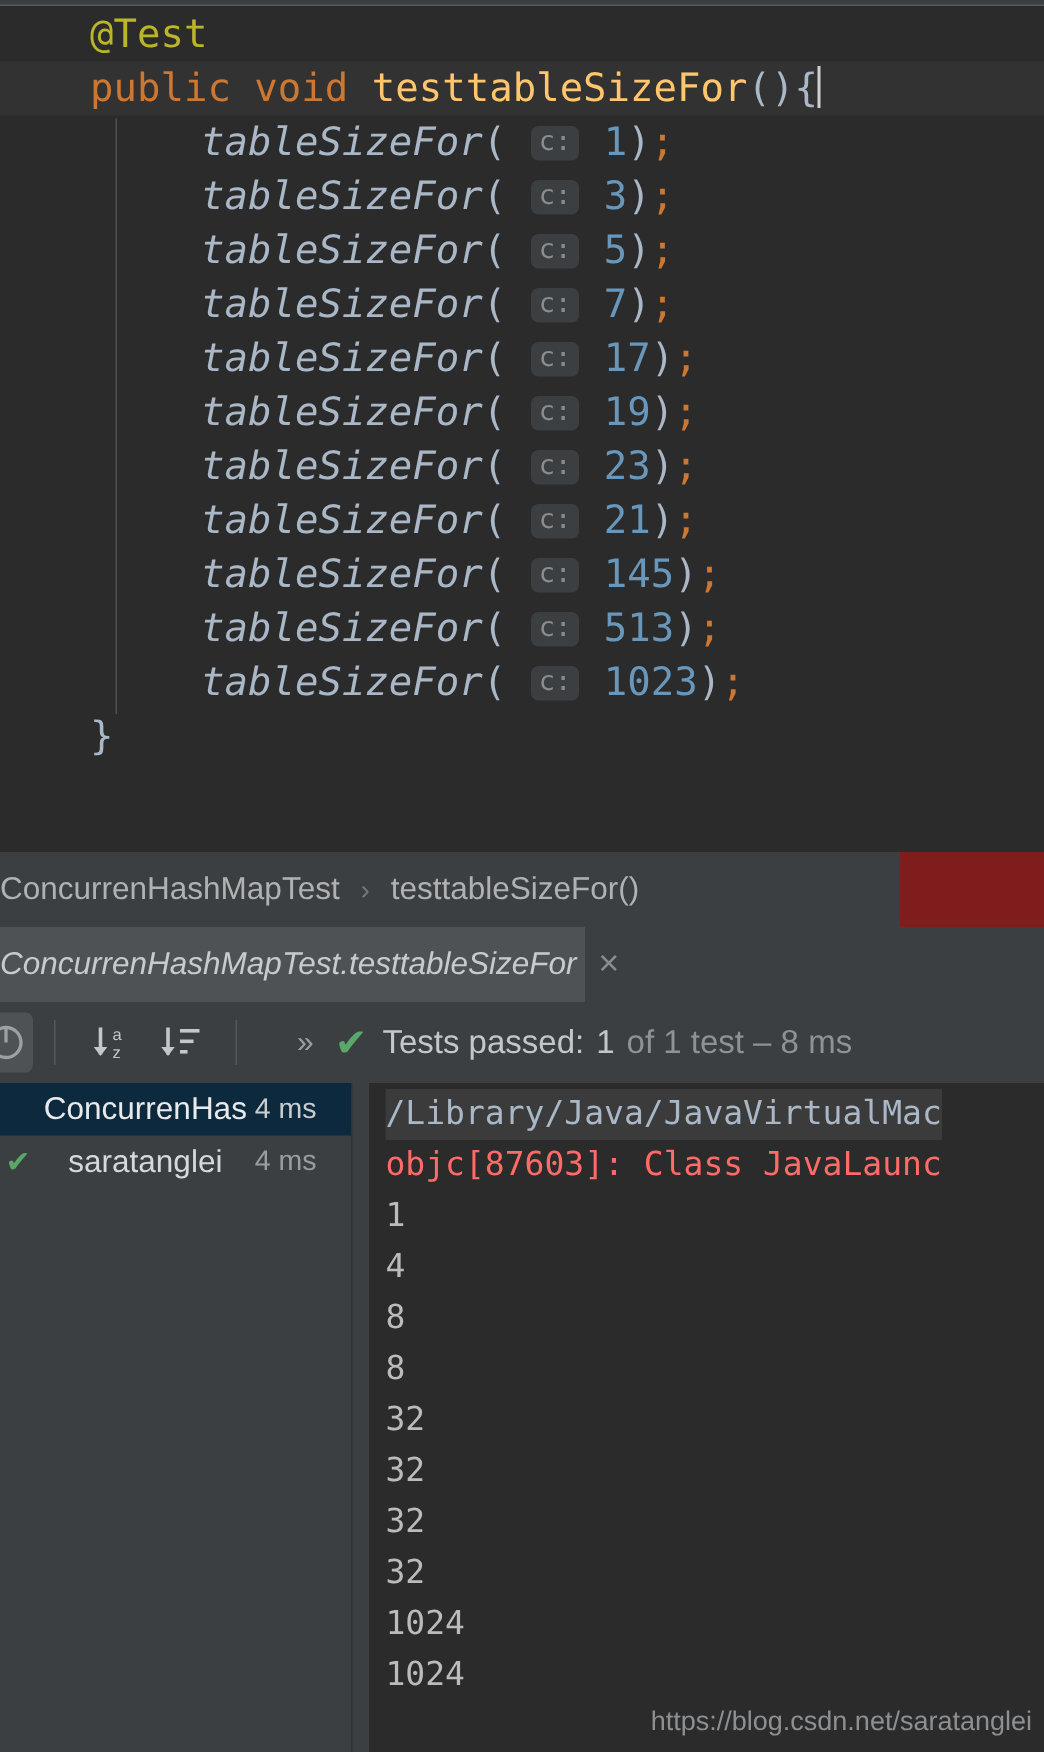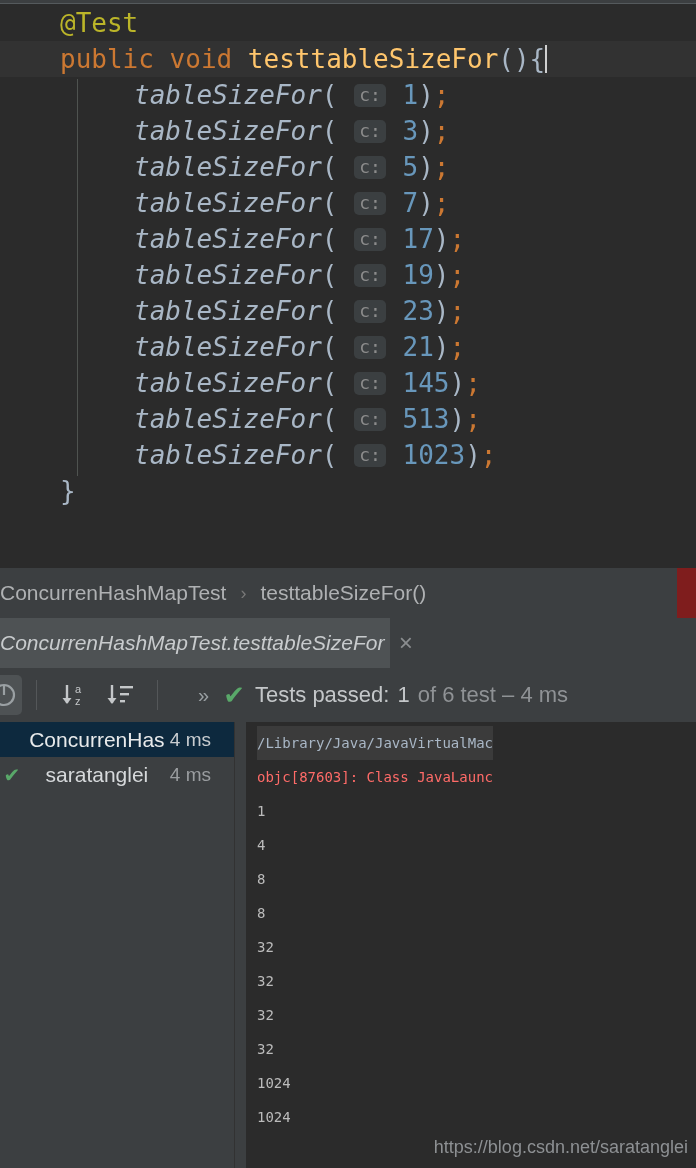--- a/index.html
+++ b/index.html
@@ -92,21 +92,21 @@
     width: 2px;
     height: 28px;
     background: #d0d0d0;
     vertical-align: -5px;
   }
 
   
   .breadcrumb {
     position: absolute;
     left: 0; top: 568px;
-    width: 677px; height: 50px;
+    width: 600px; height: 50px;
     background: #3c3f41;
     display: flex;
     align-items: center;
     color: #AFB1B3;
     font-size: 21px;
     box-sizing: border-box;
     padding-left: 0;
   }
   .crumb {
     padding: 0 0 0 0;
@@ -239,21 +239,21 @@
   }
 
   
   .console {
     position: absolute;
     left: 246px; top: 722px;
     width: 450px; height: 446px;
     background: #2b2b2b;
     overflow: hidden;
     font-family: "DejaVu Sans Mono", "Liberation Mono", monospace;
-    font-size: 14px;
+    font-size: 22px;
     line-height: 34px;
     padding-top: 4px;
     box-sizing: border-box;
   }
   .con-line {
     white-space: pre;
     padding-left: 11px;
     height: 34px;
   }
   .con-path {
@@ -327,21 +327,21 @@
     </div>
 
     <div class="tb-sep"></div>
 
     <span class="tb-chev">»</span>
 
     <div class="tb-status">
       <span class="status-check">✔</span>
       <span class="status-main">Tests passed:</span>
       <span class="status-main" style="margin-left:8px">1</span>
-      <span class="status-dim" style="margin-left:8px">of 6 test – 4 ms</span>
+      <span class="status-dim" style="margin-left:8px">of 1 test – 8 ms</span>
     </div>
   </div>
 
   <div class="testtree" id="tree-root">
       <div class="tree-row selected">
         <span class="tree-icon"></span>
         <span class="tree-label">ConcurrenHas</span>
         <span class="tree-time">4 ms</span>
       </div>
       <div class="tree-row">

